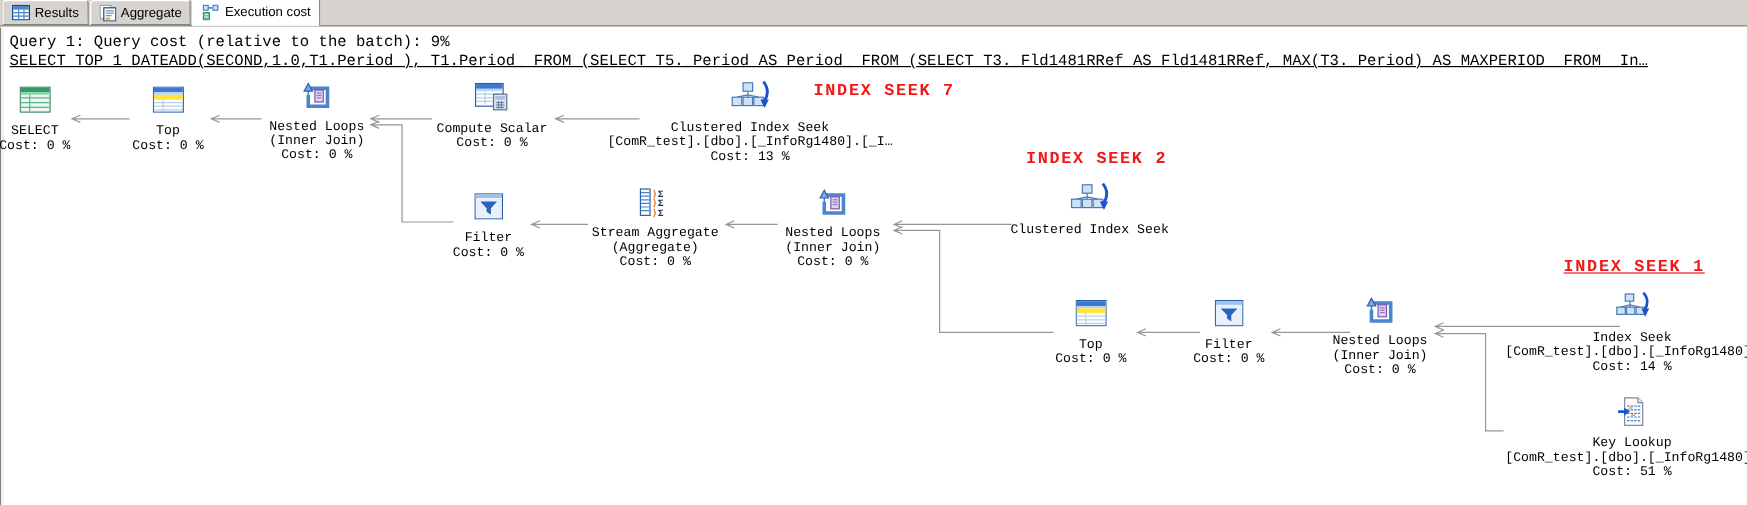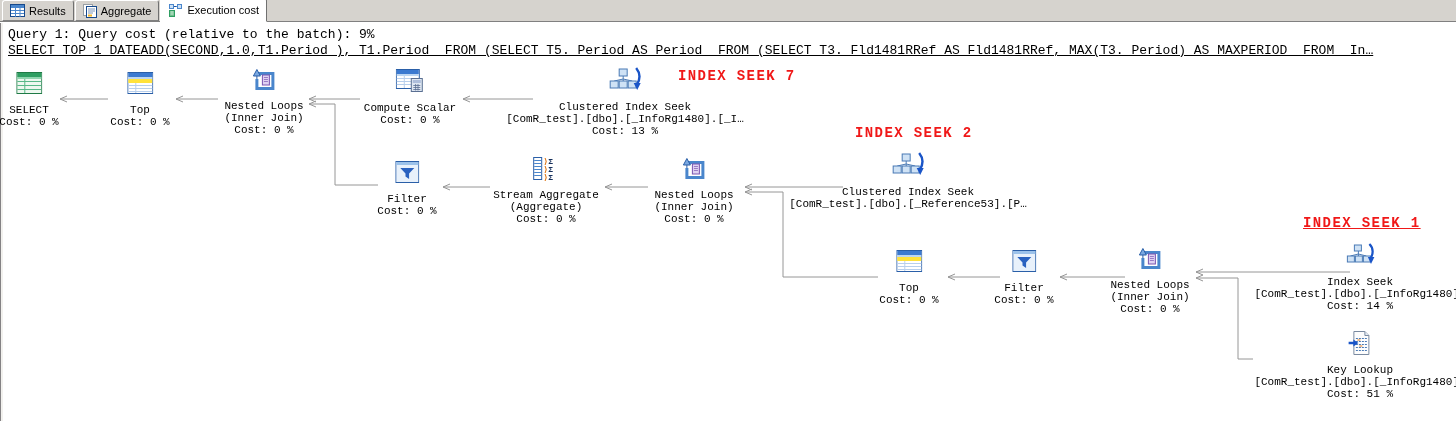--- a/index.html
+++ b/index.html
@@ -248,21 +248,20 @@
         <path d="M15 9 V12 M15 12 L6 14 M15 12 V14 M15 12 L24 14" stroke="#4a7ab5"></path>
         <rect x="11" y="2" width="8" height="7" fill="#cfe2f5" stroke="#4a7ab5"></rect>
         <rect x="2" y="14" width="8" height="7" fill="#cfe2f5" stroke="#4a7ab5"></rect>
         <rect x="11" y="14" width="8" height="7" fill="#cfe2f5" stroke="#4a7ab5"></rect>
         <rect x="20" y="14" width="8" height="7" fill="#cfe2f5" stroke="#4a7ab5"></rect>
         <path d="M28 1 C32 6 32 12 29 17" fill="none" stroke="#1a55c8" stroke-width="2.4"></path>
         <path d="M25.5 16 L32.5 16 L29 23 Z" fill="#1a55c8"></path>
       </svg>
   </div>
   <div class="nlbl">Clustered Index Seek</div>
-  <div class="nlbl">[ComR_test].[dbo].[_Reference53].[P…</div>
 </div>
 
 <div class="node" style="left:909px;top:246px">
   <div class="nicon">
     <svg width="26" height="22" viewBox="0 0 26 22">
         <rect x="0.5" y="0.5" width="25" height="21" fill="#ffffff" stroke="#2a5fa8"></rect>
         <rect x="1" y="1" width="24" height="4" fill="#3c7ad0"></rect>
         <rect x="1" y="5" width="24" height="2" fill="#bcd6f2"></rect>
         <rect x="1" y="7" width="24" height="4" fill="#ffe23c"></rect>
         <path d="M1 13.5 H25 M1 16.5 H25 M1 19.5 H25 M8.5 11 V21" stroke="#b8cfec"></path>

